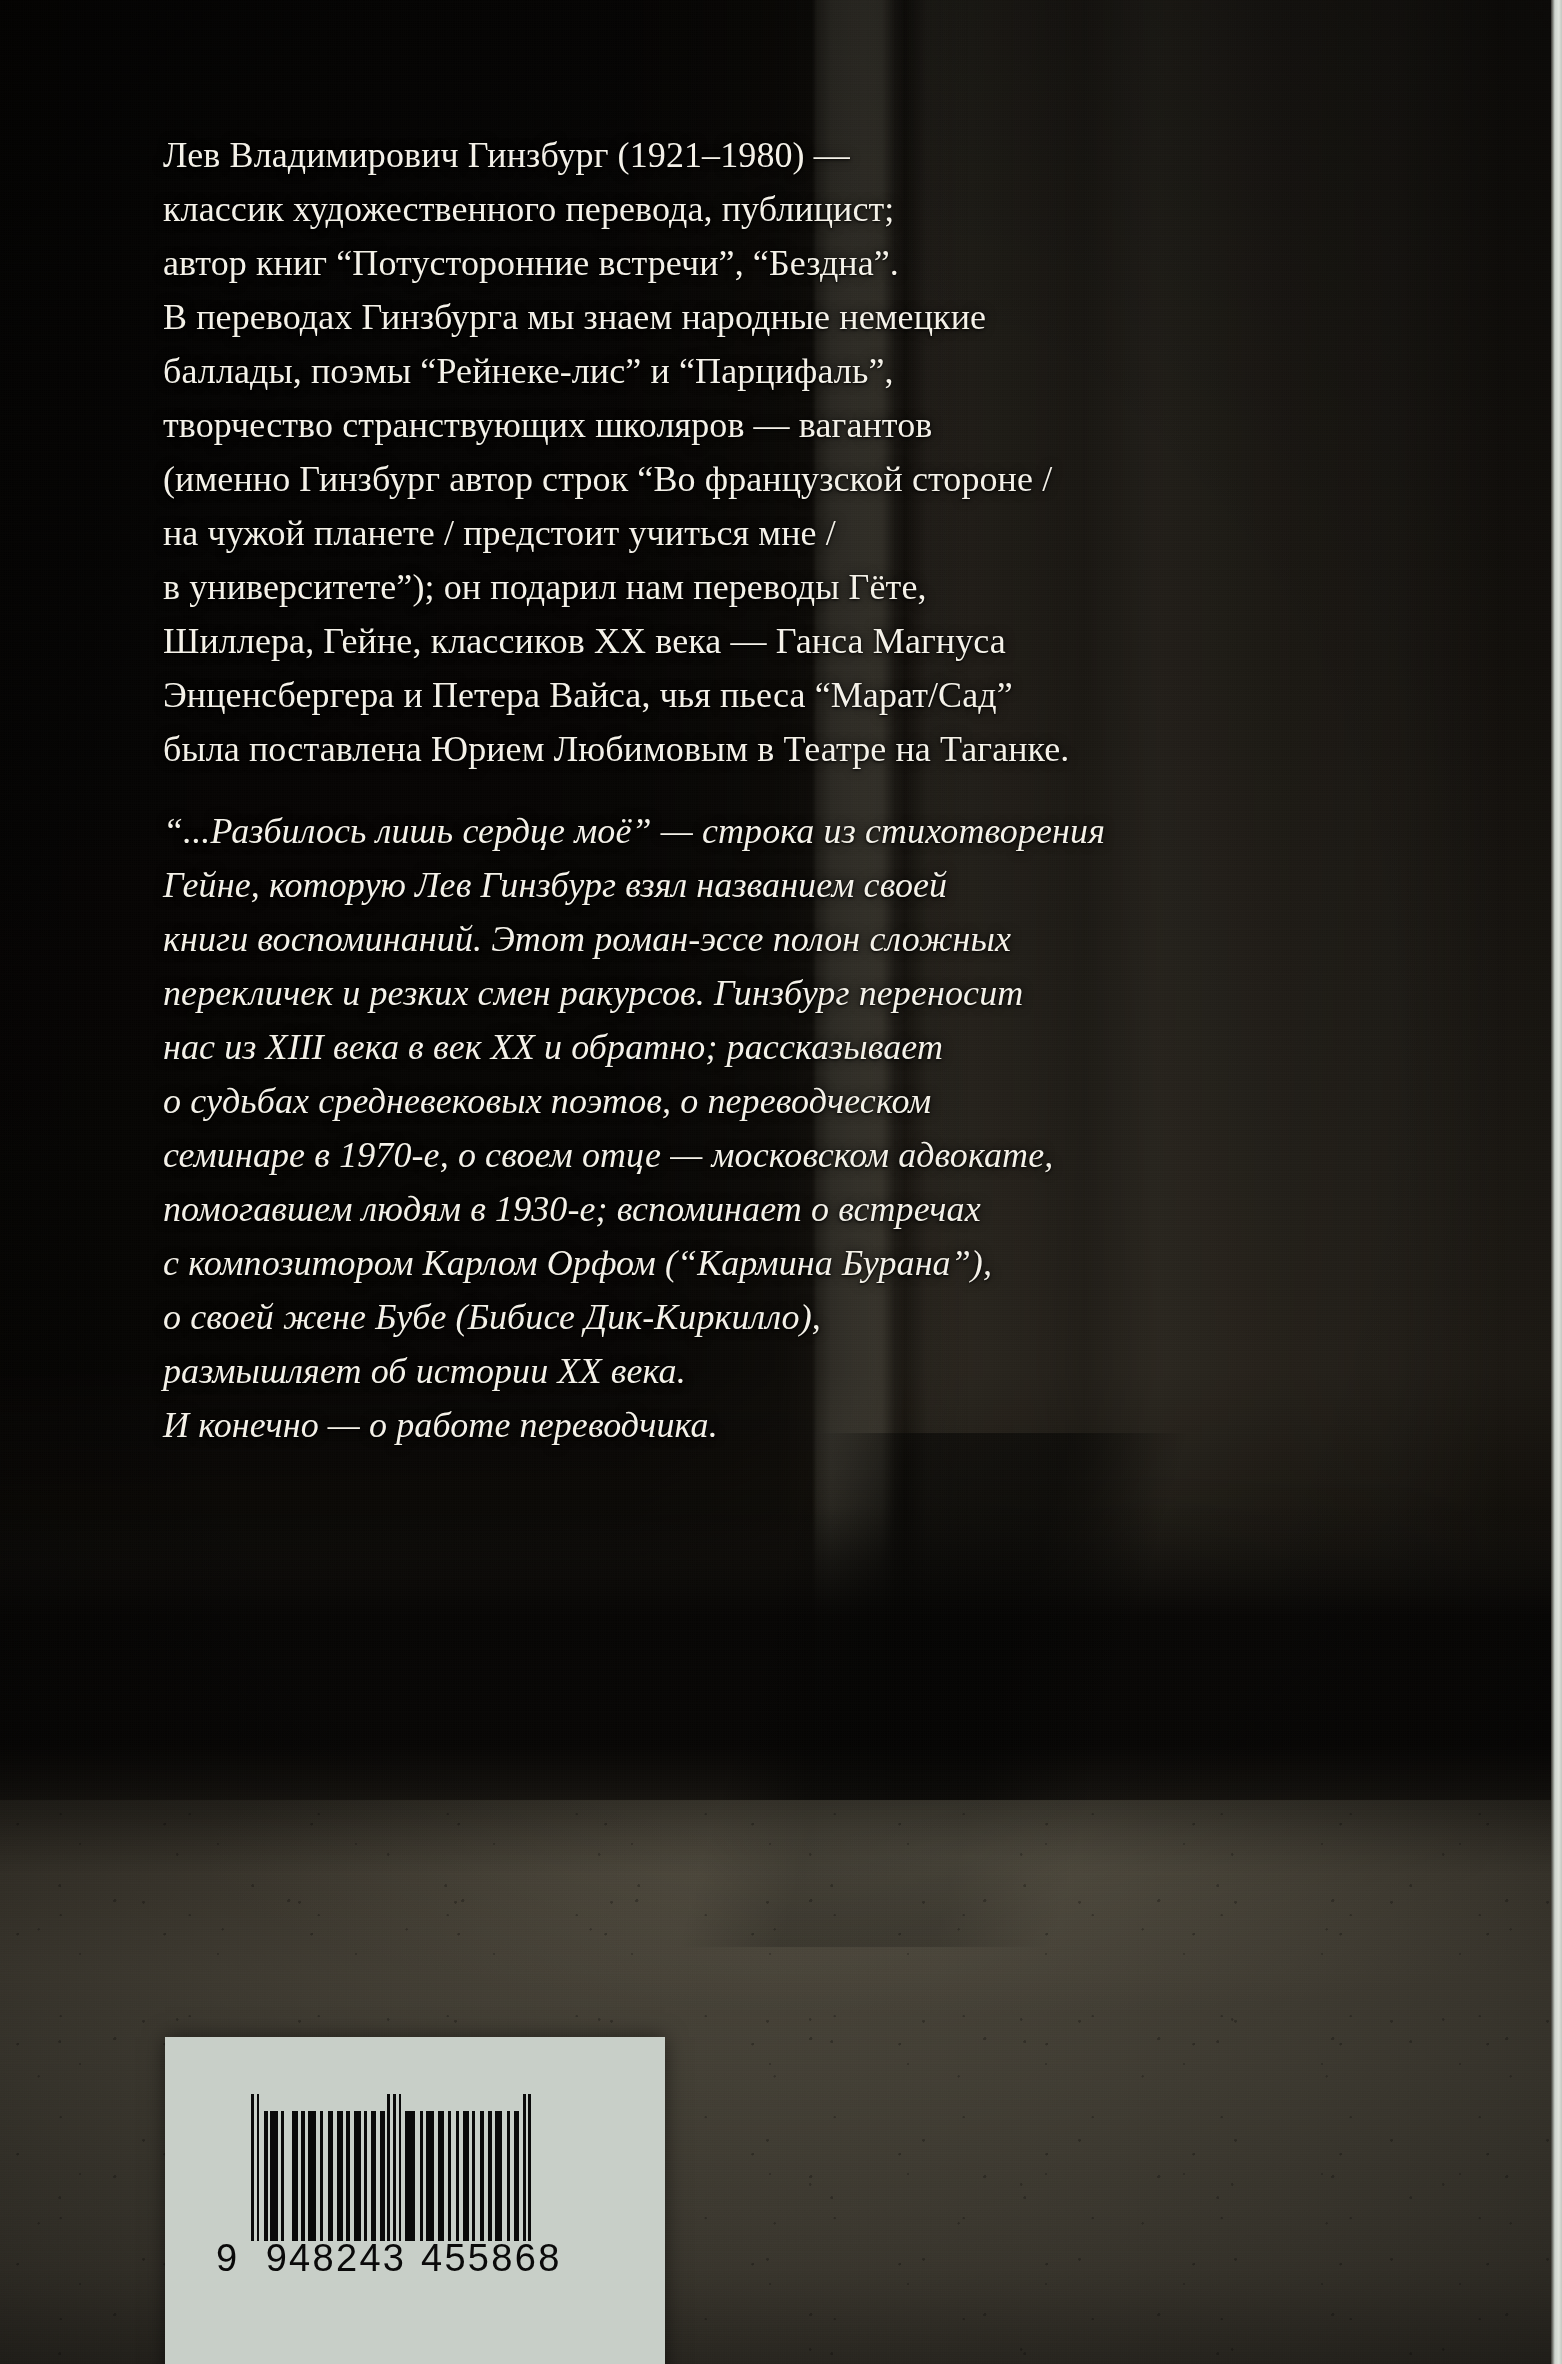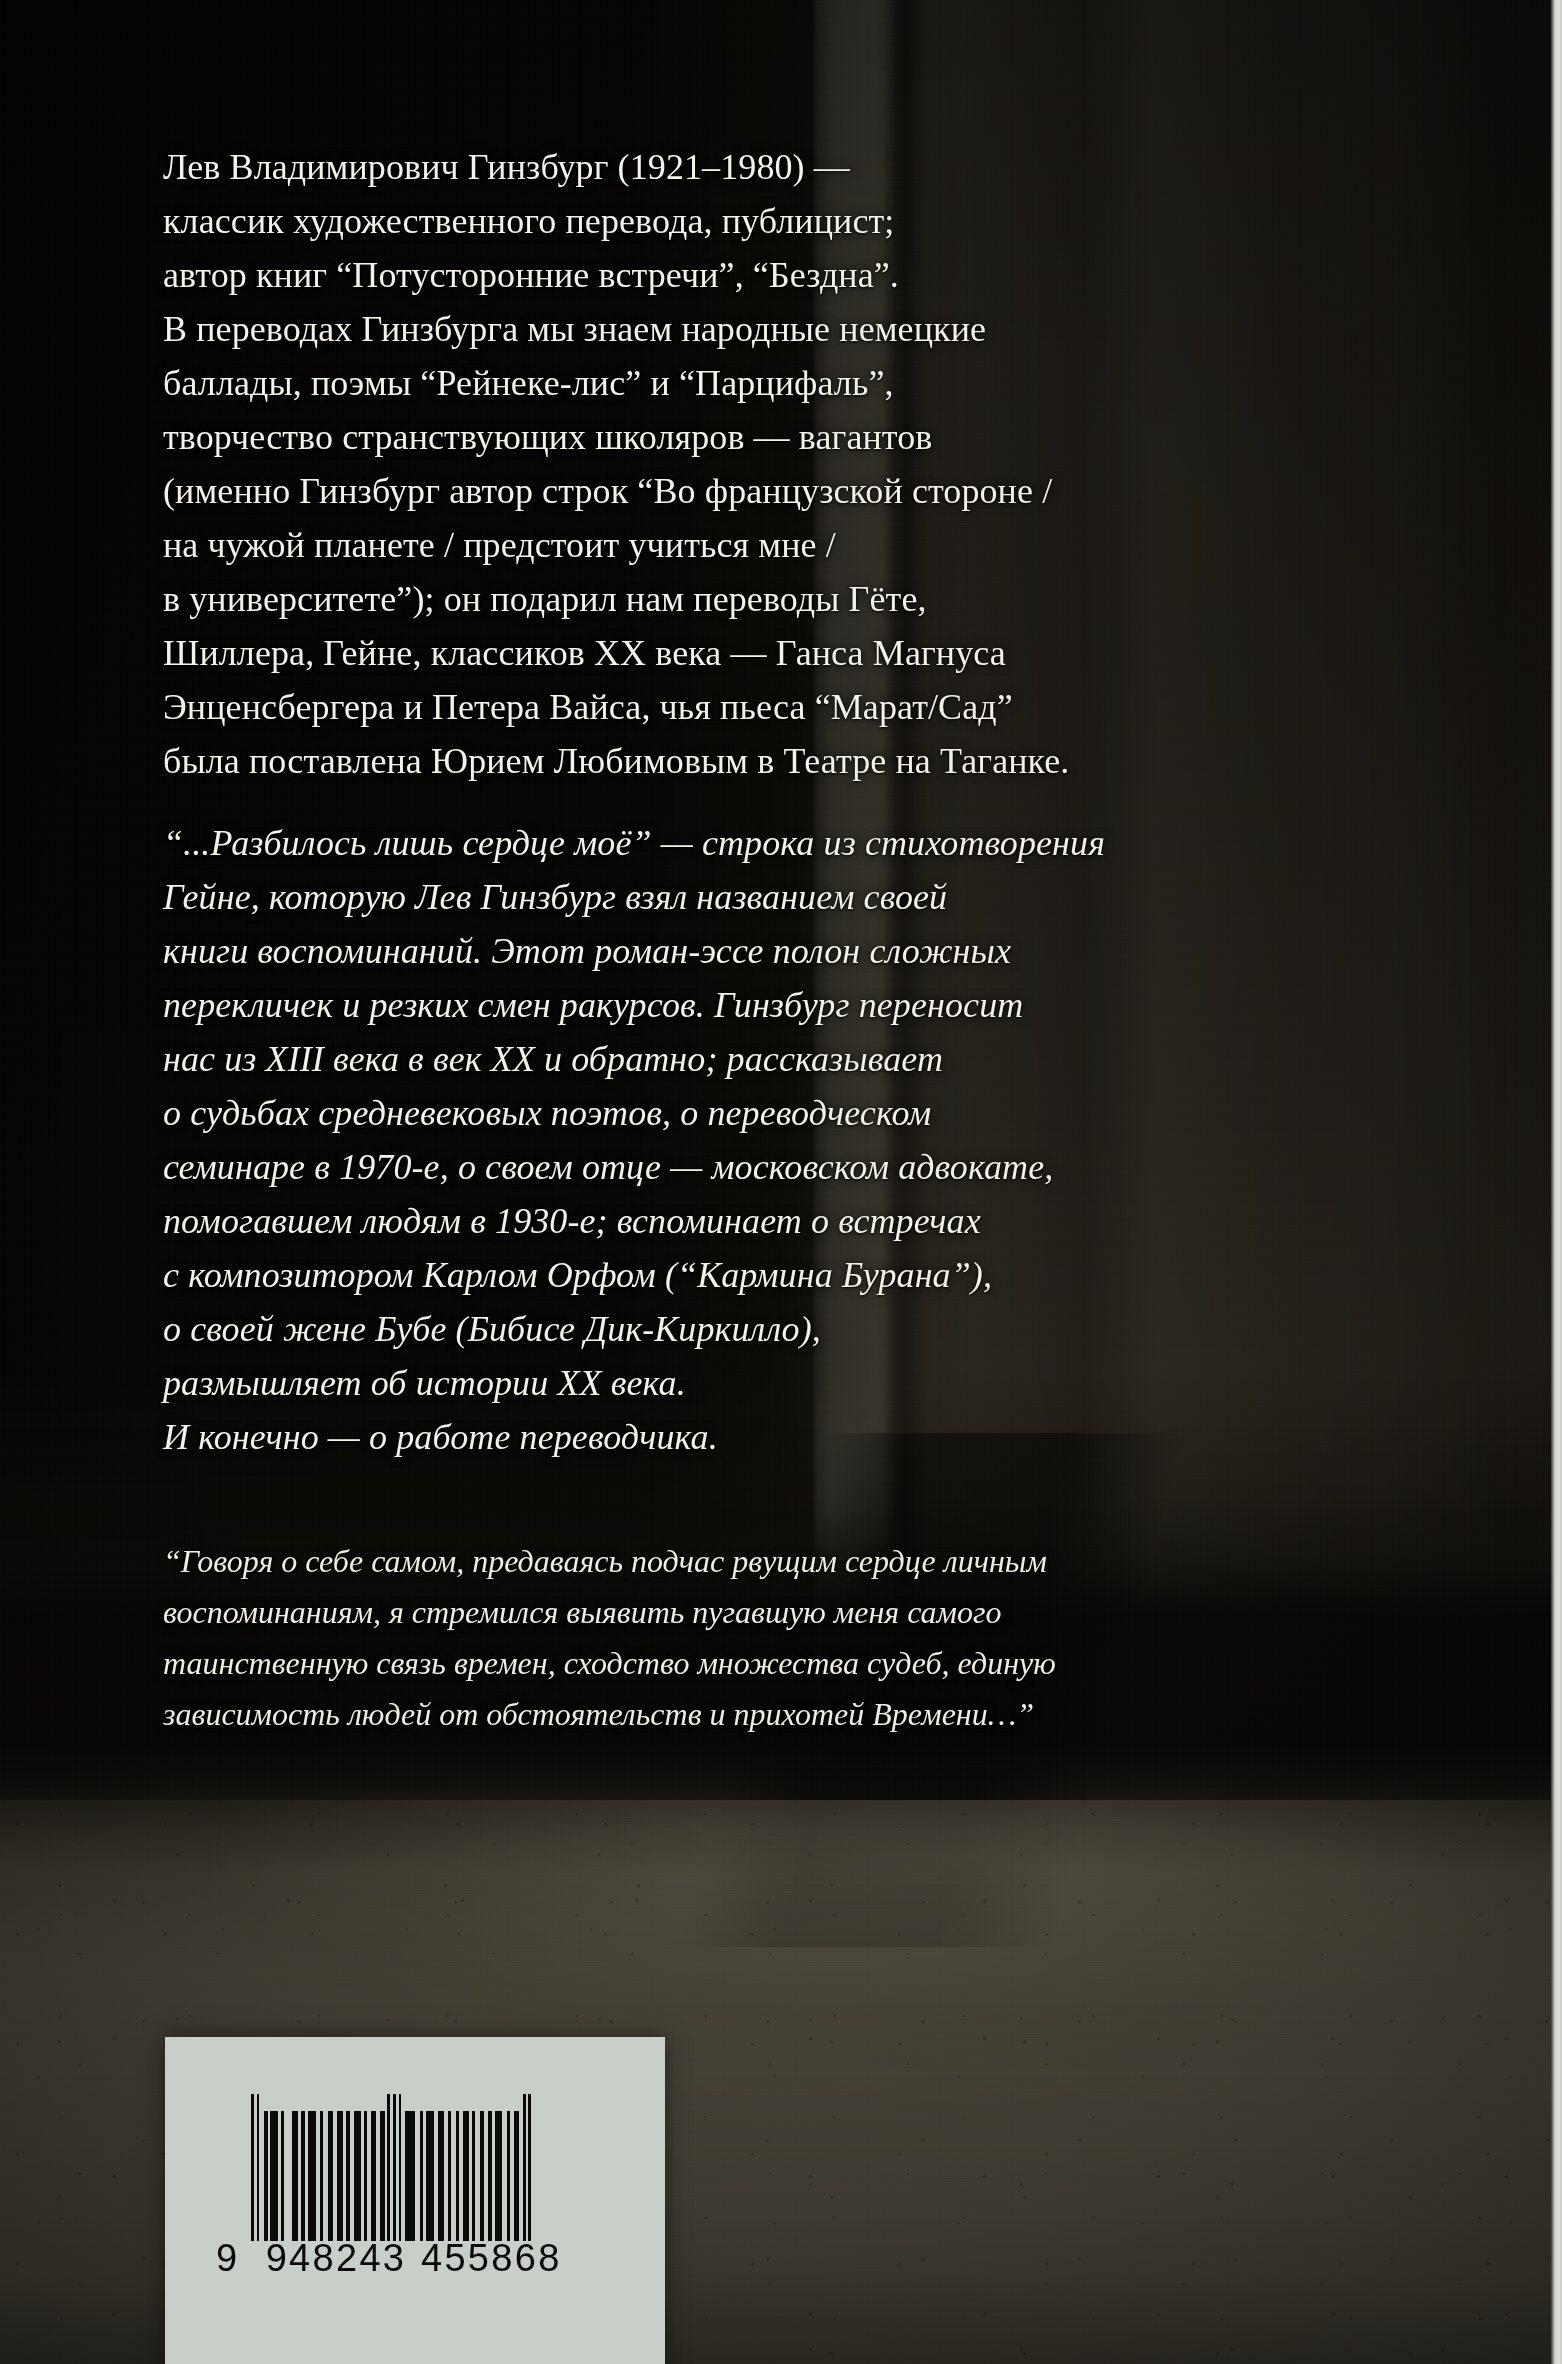--- a/index.html
+++ b/index.html
@@ -138,21 +138,21 @@
   .edge-right {
     position: absolute;
     top: 0; right: 0; width: 11px; height: 100%;
     background: linear-gradient(to right, rgba(60,58,52,.9) 0%, #cdd3cc 35%, #dfe3dc 70%, #c4c9c2 100%);
   }
 
   
   .text-col {
     position: absolute;
     left: 163px;
-    top: 140px;
+    top: 128px;
     width: 1185px;
   }
 
   p.blurb {
     margin: 0;
     font-size: 36px;
     line-height: 54px;
     letter-spacing: 0.1px;
     color: #f4f1e8;
     text-shadow: 0 0.9px 2.8px rgba(0,0,0,.95), 0 0 11px rgba(0,0,0,.8);
@@ -243,24 +243,20 @@
 перекличек и резких смен ракурсов. Гинзбург переносит
 нас из XIII века в век XX и обратно; рассказывает
 о судьбах средневековых поэтов, о переводческом
 семинаре в 1970-е, о своем отце — московском адвокате,
 помогавшем людям в 1930-е; вспоминает о встречах
 с композитором Карлом Орфом (“Кармина Бурана”),
 о своей жене Бубе (Бибисе Дик-Киркилло),
 размышляет об истории XX века.
 И конечно — о работе переводчика.</p>
 
-    <p class="quote">“Говоря о себе самом, предаваясь подчас рвущим сердце личным
-воспоминаниям, я стремился выявить пугавшую меня самого
-таинственную связь времен, сходство множества судеб, единую
-зависимость людей от обстоятельств и прихотей Времени…”</p>
   </div>
 
   <div class="barcode-panel">
     <div class="barcode-inner">
       <div class="bars">
         <span style="width:2.8px"></span>
           <span class="sp" style="width:2.8px"></span>
           <span style="width:2.8px"></span>
         <span class="sp" style="width:4.6px"></span>
         <span class="short" style="width:3.7px"></span>

